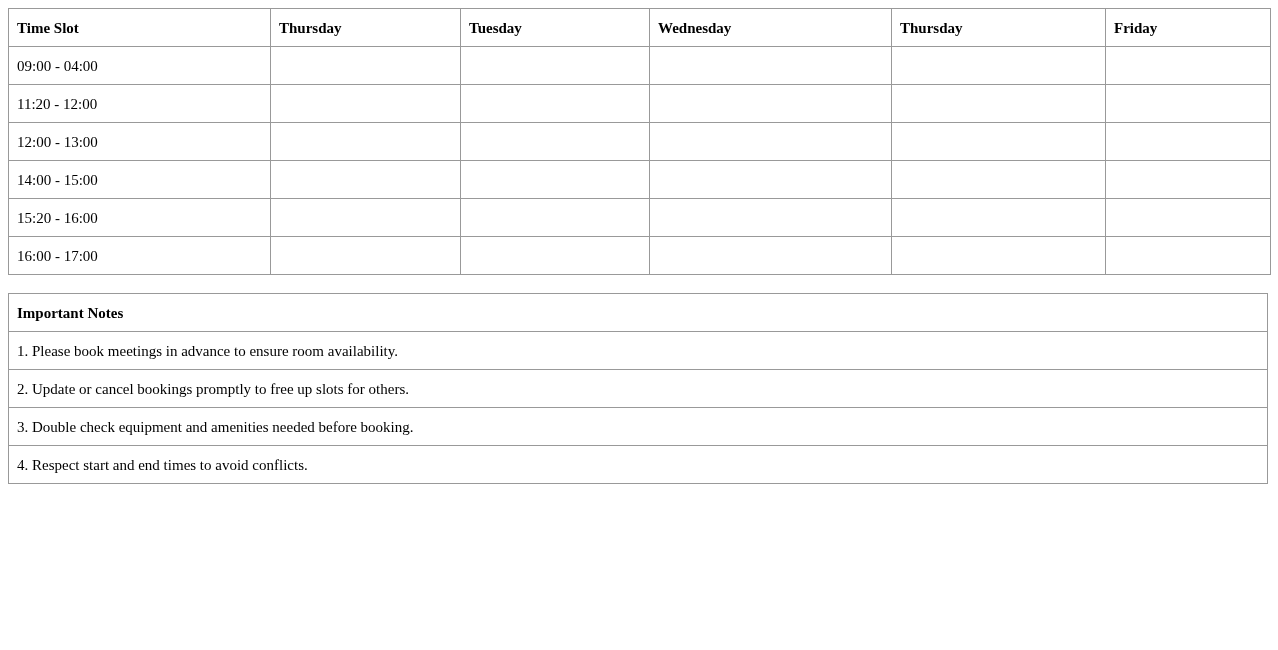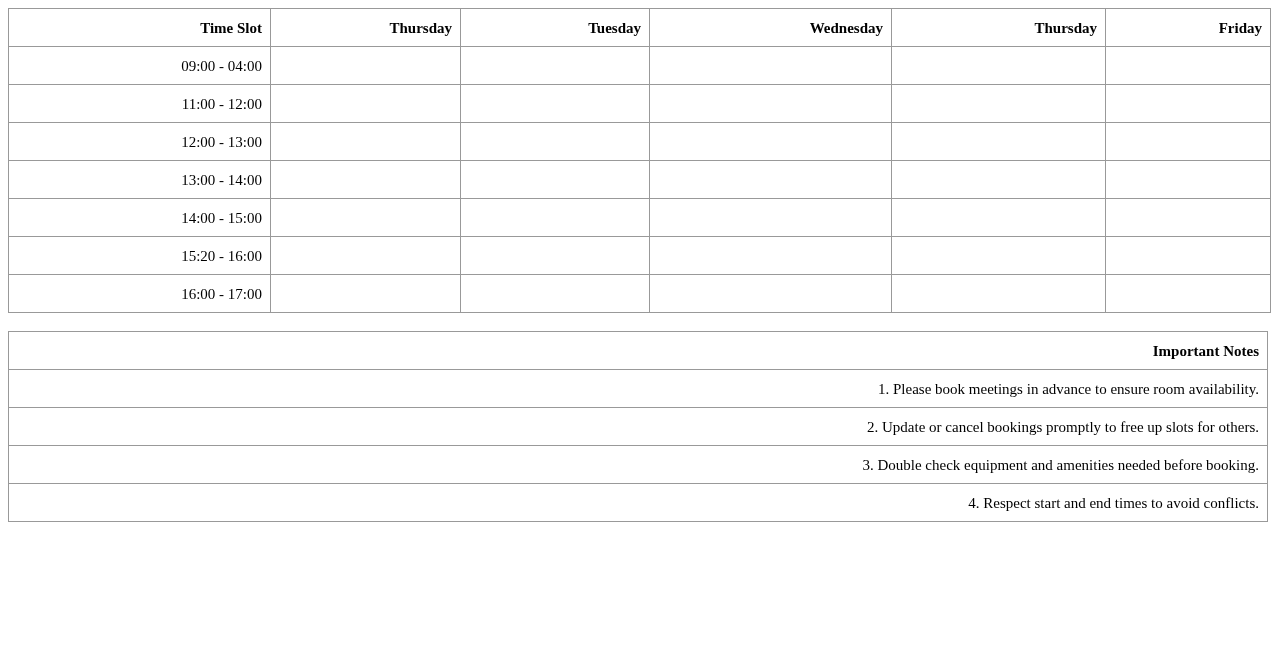--- a/index.html
+++ b/index.html
@@ -9,21 +9,21 @@
       font-size: 15px; color: #000;
       padding: 8px; box-sizing: border-box;
     }
     table {
       border-collapse: collapse;
       width: 1260px;
       table-layout: fixed;
     }
     td, th {
       border: 1px solid #999999;
-      text-align: right;
+      text-align: left;
       vertical-align: middle;
       height: 38px;
       padding: 0 8px;
       box-sizing: border-box;
       line-height: 18px;
     }
     th { font-weight: bold; }
     .schedule { margin-bottom: 18px; }
     col.c0 { width: 262px; }
     col.c1 { width: 190px; }
@@ -57,37 +57,29 @@
   <tbody id="schedule-body">
       <tr>
         <td>09:00 - 04:00</td>
         <td></td>
         <td></td>
         <td></td>
         <td></td>
         <td></td>
       </tr>
       <tr>
-        <td>11:00 - 12:00</td>
+        <td>11:20 - 12:00</td>
         <td></td>
         <td></td>
         <td></td>
         <td></td>
         <td></td>
       </tr>
       <tr>
         <td>12:00 - 13:00</td>
-        <td></td>
-        <td></td>
-        <td></td>
-        <td></td>
-        <td></td>
-      </tr>
-      <tr>
-        <td>13:00 - 14:00</td>
         <td></td>
         <td></td>
         <td></td>
         <td></td>
         <td></td>
       </tr>
       <tr>
         <td>14:00 - 15:00</td>
         <td></td>
         <td></td>

